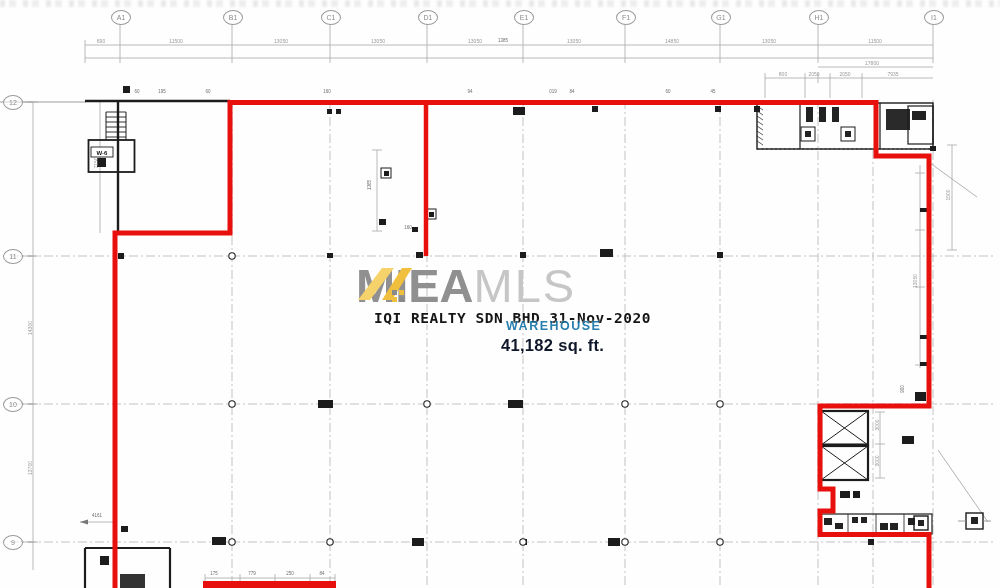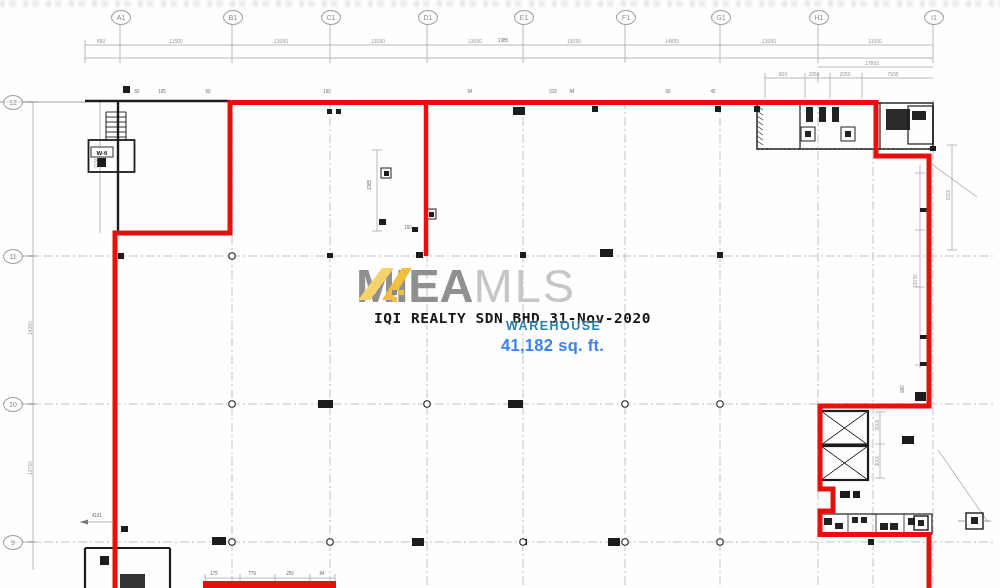--- a/index.html
+++ b/index.html
@@ -17,21 +17,21 @@
   
   #wm{position:absolute;left:348px;top:258px;width:320px;height:110px;}
   #wm-brandrow{position:absolute;left:8px;top:2px;height:48px;display:flex;align-items:flex-end;}
   .wm-bold{font-size:47px;font-weight:700;color:#909090;letter-spacing:0px;line-height:44px;}
   .wm-light{font-size:47px;font-weight:100;color:#c6c6c6;letter-spacing:2px;line-height:44px;}
   #wm-stamp{position:absolute;left:26px;top:52px;font-family:"DejaVu Sans Mono",monospace;
             font-size:14.5px;font-weight:700;color:#151515;letter-spacing:0.5px;white-space:nowrap;
             text-shadow:0 0 2px #fff,0 0 2px #fff,0 0 3px #fff,1px 1px 2px #fff,-1px -1px 2px #fff;}
   #wm-arealabel{position:absolute;left:158px;top:61px;font-size:12.5px;font-weight:700;color:#0369a1;
             opacity:.85;letter-spacing:1.5px;text-shadow:0 0 2px #fff,0 0 2px #fff;}
-  #wm-areavalue{position:absolute;left:153px;top:78px;font-size:16.5px;font-weight:700;color:#3b82f6;
+  #wm-areavalue{position:absolute;left:153px;top:78px;font-size:16.5px;font-weight:700;color:#0f172a;
             letter-spacing:0.3px;text-shadow:0 0 2px #fff,0 0 2px #fff;}
 </style>
 </head>
 <body>
 
 <div id="canvas">
   <div id="smudge"></div>
 
   <svg width="1000" height="588" viewBox="0 0 1000 588">
 

